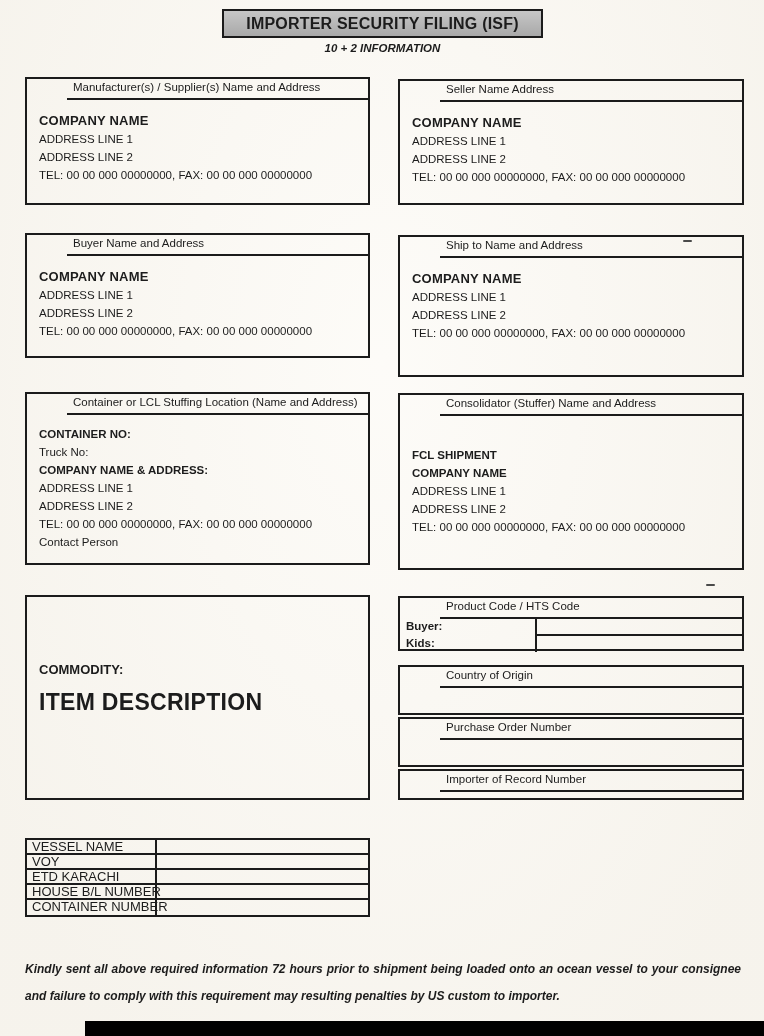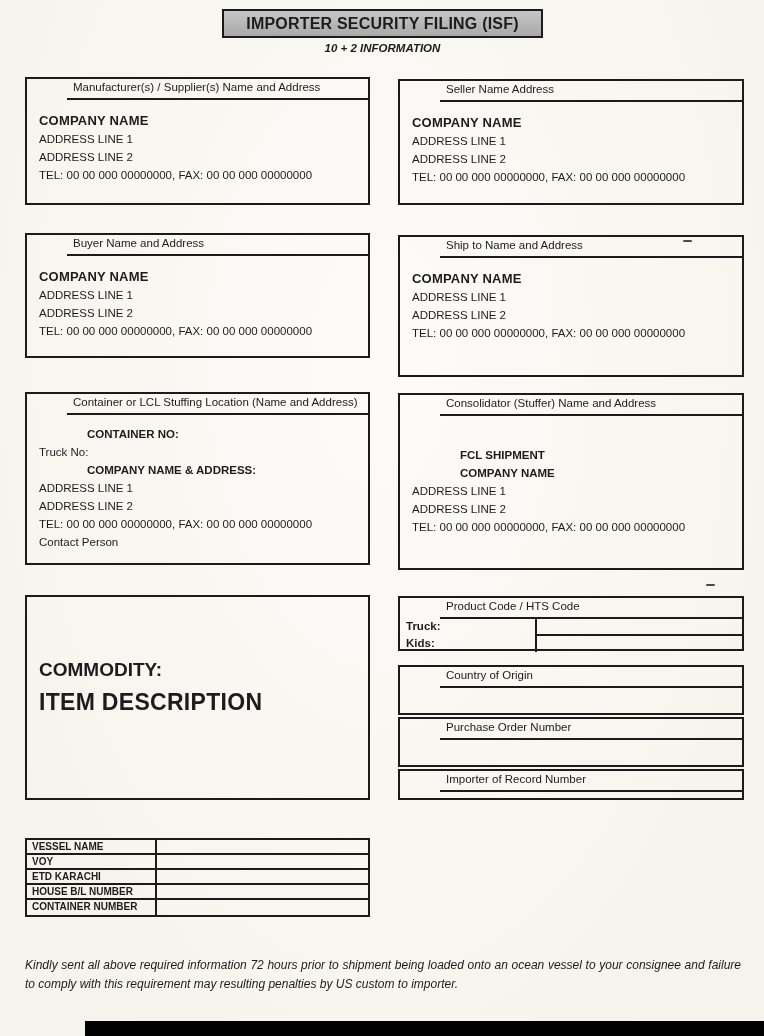--- a/index.html
+++ b/index.html
@@ -34,51 +34,51 @@
 
   
   .box { position: absolute; border: 2px solid #1b1b1b; }
   .box-label {
     border-bottom: 2px solid #1b1b1b;
     font-size: 11.5px; padding: 2px 6px 3px; height: 21px; margin-left: 40px;
   }
   .box-content { padding: 12px 12px 0; font-size: 11.5px; line-height: 18px; }
   .line { white-space: nowrap; }
   .company { font-weight: 700; font-size: 13px; letter-spacing: 0.2px; }
-  .bold { font-weight: 700; margin-left: 48px; }
-
-  
-  .commodity { font-weight: 700; font-size: 19px; margin-top: 52px; }
+  .bold { font-weight: 700; }
+
+  
+  .commodity { font-weight: 700; font-size: 13px; margin-top: 52px; }
   .item-desc { font-weight: 700; font-size: 23px; margin-top: 14px; letter-spacing: 0.3px; }
 
   
   .hts-row { display: flex; height: 16.5px; font-size: 11.5px; }
   .hts-label {
     width: 137px; border-right: 2px solid #1b1b1b;
     font-weight: 700; padding: 0 6px; line-height: 15px;
   }
   .hts-value { flex: 1; }
   .hts-row.first .hts-value { border-bottom: 2px solid #1b1b1b; }
 
   
   .vtable { position: absolute; left: 25px; top: 838px; width: 345px; border: 2px solid #1b1b1b; }
   .vrow { display: flex; border-bottom: 2px solid #1b1b1b; height: 15px; }
   .vrow:last-child { border-bottom: none; }
   .vlabel {
     width: 130px; border-right: 2px solid #1b1b1b;
-    font-weight: 700; font-size: 10px; padding: 1px 5px; line-height: 12px;
+    font-weight: 400; font-size: 13px; padding: 1px 5px; line-height: 12px;
     white-space: nowrap;
   }
   .vvalue { flex: 1; }
 
   
   .footer-note {
     position: absolute; left: 25px; top: 956px; width: 716px;
-    font-style: italic; font-weight: 400; font-size: 12px;
-    line-height: 19px; text-align: justify;
+    font-style: italic; font-weight: 700; font-size: 12px;
+    line-height: 27px; text-align: justify;
   }
 
   
   .bottom-bar {
     position: absolute; left: 85px; top: 1021px; width: 679px; height: 15px;
     background: #000;
   }
 
   
   .artifact { position: absolute; background: #4a4a4a; border-radius: 1px; }
@@ -160,21 +160,21 @@
   <div class="box" style="left:25px;top:595px;width:345px;height:205px">
     <div class="box-content">
       <div class="commodity">COMMODITY:</div>
       <div class="item-desc">ITEM DESCRIPTION</div>
     </div>
   </div>
 
   <div class="box" style="left:398px;top:596px;width:346px;height:55px">
     <div class="box-label">Product Code / HTS Code</div>
     <div class="hts-row first">
-      <div class="hts-label">Truck:</div>
+      <div class="hts-label">Buyer:</div>
       <div class="hts-value"></div>
     </div>
     <div class="hts-row">
       <div class="hts-label">Kids:</div>
       <div class="hts-value"></div>
     </div>
   </div>
 
   <div class="box" style="left:398px;top:665px;width:346px;height:50px">
     <div class="box-label">Country of Origin</div>

